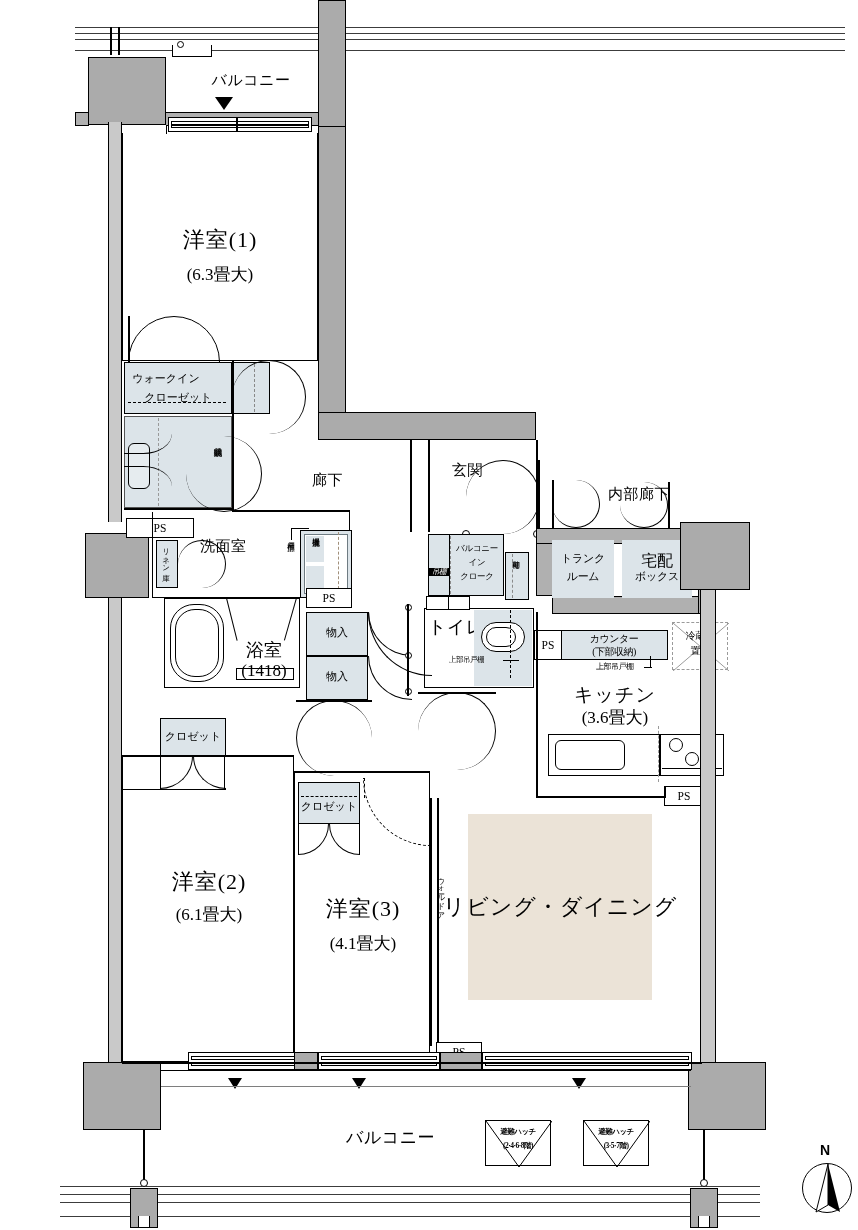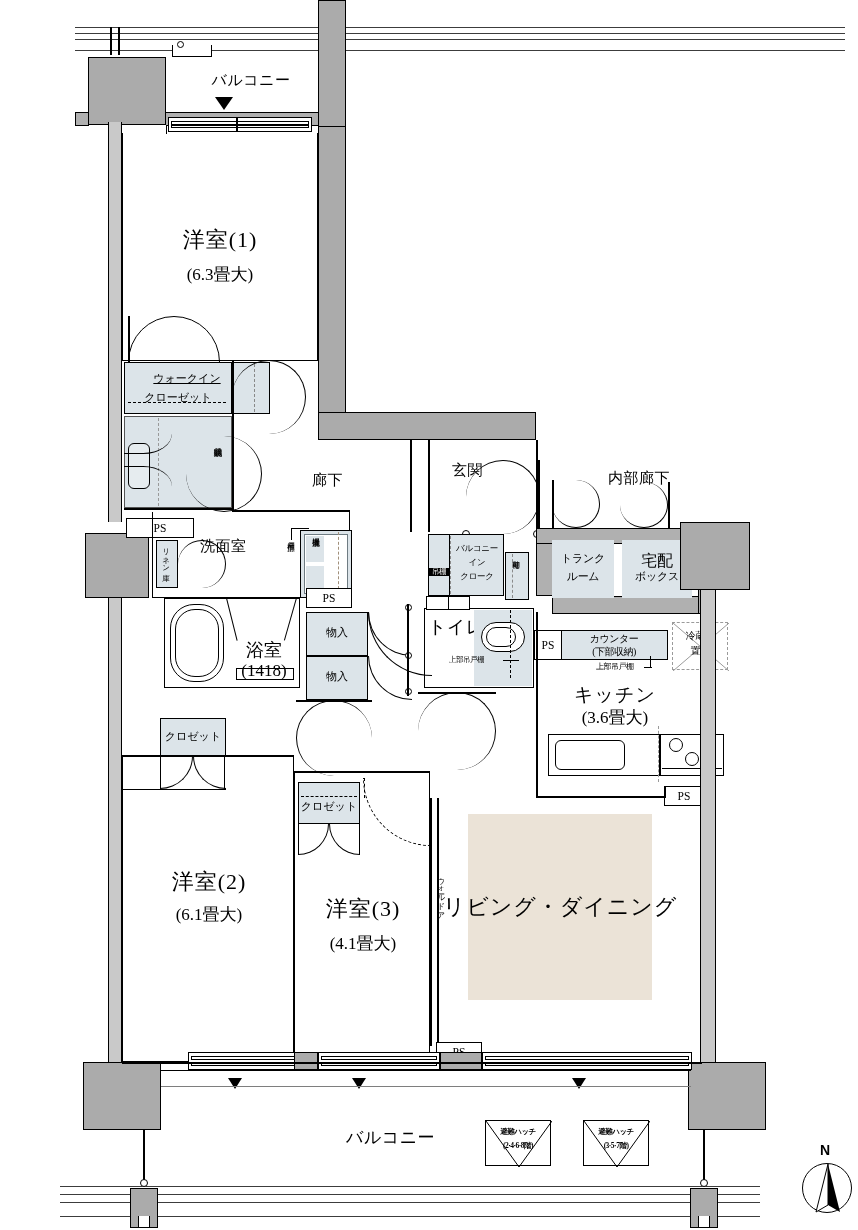--- a/index.html
+++ b/index.html
@@ -103,21 +103,21 @@
   <div class="lbl room-sub ctr" style="left:145px;top:265px;width:150px;">(6.3畳大)</div>
 
   <div class="abs arc" style="left:128px;top:303px;width:92px;height:92px;border-color:#000;border-top:none;border-right:none;border-left:none;clip-path:inset(0 0 50% 0);"></div>
   <div class="abs" style="left:128px;top:316px;width:92px;height:92px;border:1.1px solid #000;border-radius:50%;clip-path:polygon(0 0,100% 0,100% 50%,0 50%);"></div>
   <div class="abs solidline" style="left:128px;top:316px;width:2px;height:46px;"></div>
 
   <div class="abs fill-blue" style="left:124px;top:362px;width:108px;height:52px;"></div>
   <div class="abs fill-blue" style="left:232px;top:362px;width:38px;height:52px;"></div>
   <div class="abs dashline-v" style="left:254px;top:364px;height:48px;border-left-style:dashed;border-left-color:#888;"></div>
   <div class="abs dashline" style="left:128px;top:402px;width:98px;"></div>
-  <div class="lbl small ctr" style="left:133px;top:372px;width:108px;text-decoration:underline;">ウォークイン</div>
+  <div class="lbl small ctr" style="left:112px;top:372px;width:108px;">ウォークイン</div>
   <div class="lbl small ctr" style="left:124px;top:391px;width:108px;">クローゼット</div>
 
   <div class="abs" style="left:232px;top:360px;width:74px;height:74px;border:1.1px solid #000;border-radius:50%;clip-path:polygon(0 0,100% 0,100% 100%,0 100%);background:transparent;border-left:none;border-bottom:none;"></div>
   <div class="abs solidline" style="left:232px;top:360px;width:2px;height:74px;"></div>
 
   <div class="abs fill-blue-soft" style="left:124px;top:416px;width:108px;height:92px;"></div>
   <div class="abs" style="left:128px;top:443px;width:22px;height:46px;border:1.4px solid #000;border-radius:6px;background:#e6ecef;"></div>
   <div class="abs dashline-v" style="left:158px;top:418px;height:88px;border-left-color:#999;"></div>
   <div class="abs arc" style="left:124px;top:420px;width:48px;height:34px;border:none;border-bottom:1.1px solid #000;border-radius:0 0 60% 0;"></div>
   <div class="abs arc" style="left:124px;top:466px;width:48px;height:34px;border:none;border-top:1.1px solid #000;border-radius:0 60% 0 0;"></div>
@@ -208,31 +208,31 @@
   <div class="abs solidline" style="left:410px;top:440px;width:1.6px;height:92px;"></div>
   <div class="abs solidline" style="left:536px;top:440px;width:1.6px;height:88px;"></div>
 
   <div class="abs" style="left:466px;top:460px;width:74px;height:74px;border:1.1px solid #000;border-radius:50%;clip-path:polygon(0 0,100% 0,100% 100%,0 100%);border-left:none;border-bottom:none;background:transparent;"></div>
   <div class="abs solidline" style="left:538px;top:460px;width:2px;height:74px;"></div>
   <div class="abs" style="left:462px;top:530px;width:8px;height:8px;border:1.2px solid #000;border-radius:50%;background:#fff;"></div>
   <div class="abs" style="left:533px;top:530px;width:8px;height:8px;border:1.2px solid #000;border-radius:50%;background:#fff;"></div>
 
   <div class="abs fill-blue" style="left:428px;top:534px;width:76px;height:62px;"></div>
   <div class="abs fill-blue" style="left:428px;top:534px;width:22px;height:62px;"></div>
-  <div class="lbl xtiny ctr" style="left:428px;top:568px;width:22px;background:#000;color:#fff;">吊棚</div>
+  <div class="lbl xtiny ctr" style="left:428px;top:568px;width:22px;background:#000;color:#fff;font-style:italic;">吊棚</div>
   <div class="lbl tiny ctr" style="left:450px;top:544px;width:54px;">バルコニー</div>
   <div class="lbl tiny ctr" style="left:450px;top:558px;width:54px;">イン</div>
   <div class="lbl tiny ctr" style="left:450px;top:572px;width:54px;">クローク</div>
   <div class="abs dashline-v" style="left:450px;top:536px;height:58px;border-left-color:#8a8a8a;"></div>
 
   <div class="abs fill-blue" style="left:505px;top:552px;width:24px;height:48px;"></div>
   <div class="lbl vtxt xtiny" style="left:512px;top:556px;">可動棚</div>
   <div class="abs dashline-v" style="left:512px;top:554px;height:44px;border-left-color:#8a8a8a;"></div>
 
-  <div class="lbl mid" style="left:608px;top:470px;">内部廊下</div>
+  <div class="lbl mid" style="left:608px;top:486px;">内部廊下</div>
 
   <div class="abs wall-gray" style="left:536px;top:528px;width:20px;height:68px;"></div>
   <div class="abs wall-gray" style="left:536px;top:528px;width:178px;height:16px;"></div>
   <div class="abs wall-gray" style="left:552px;top:596px;width:162px;height:18px;"></div>
   <div class="abs wall-gray" style="left:698px;top:528px;width:16px;height:86px;"></div>
 
   <div class="abs fill-blue" style="left:552px;top:540px;width:62px;height:58px;border:none;"></div>
   <div class="lbl tiny ctr" style="left:550px;top:552px;width:66px;font-size:11px;">トランク</div>
   <div class="lbl tiny ctr" style="left:550px;top:570px;width:66px;font-size:11px;">ルーム</div>
 

